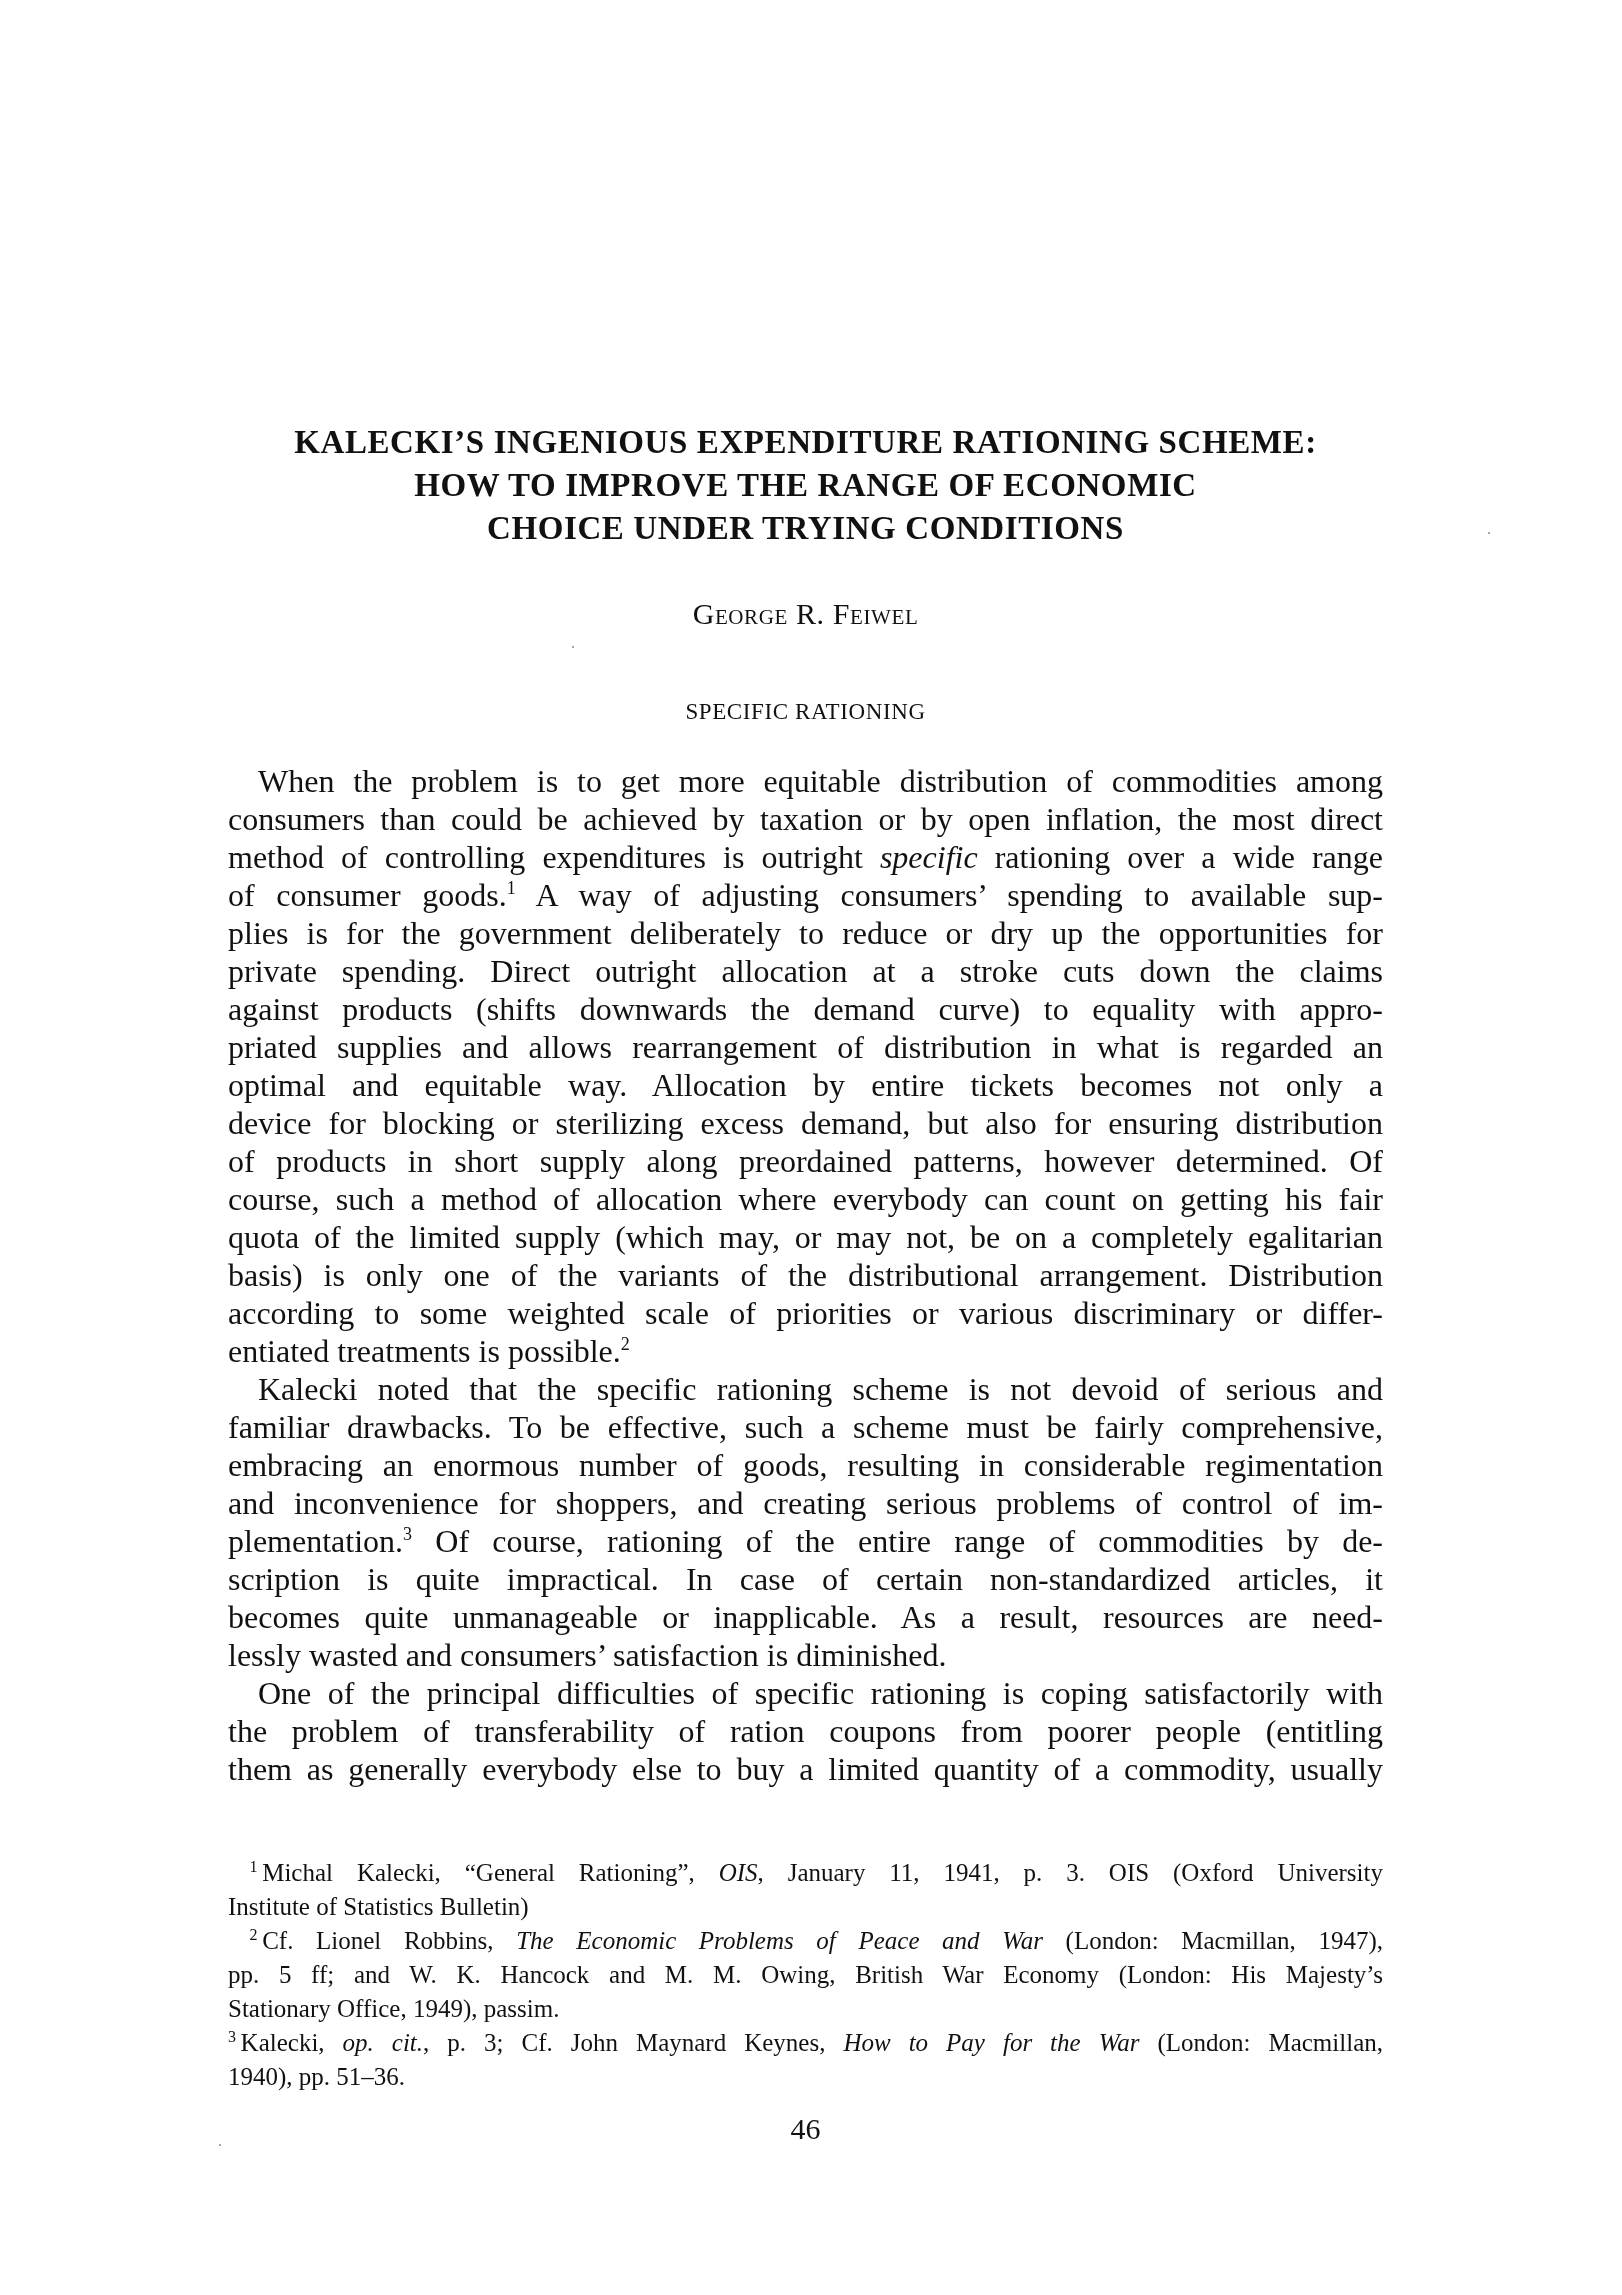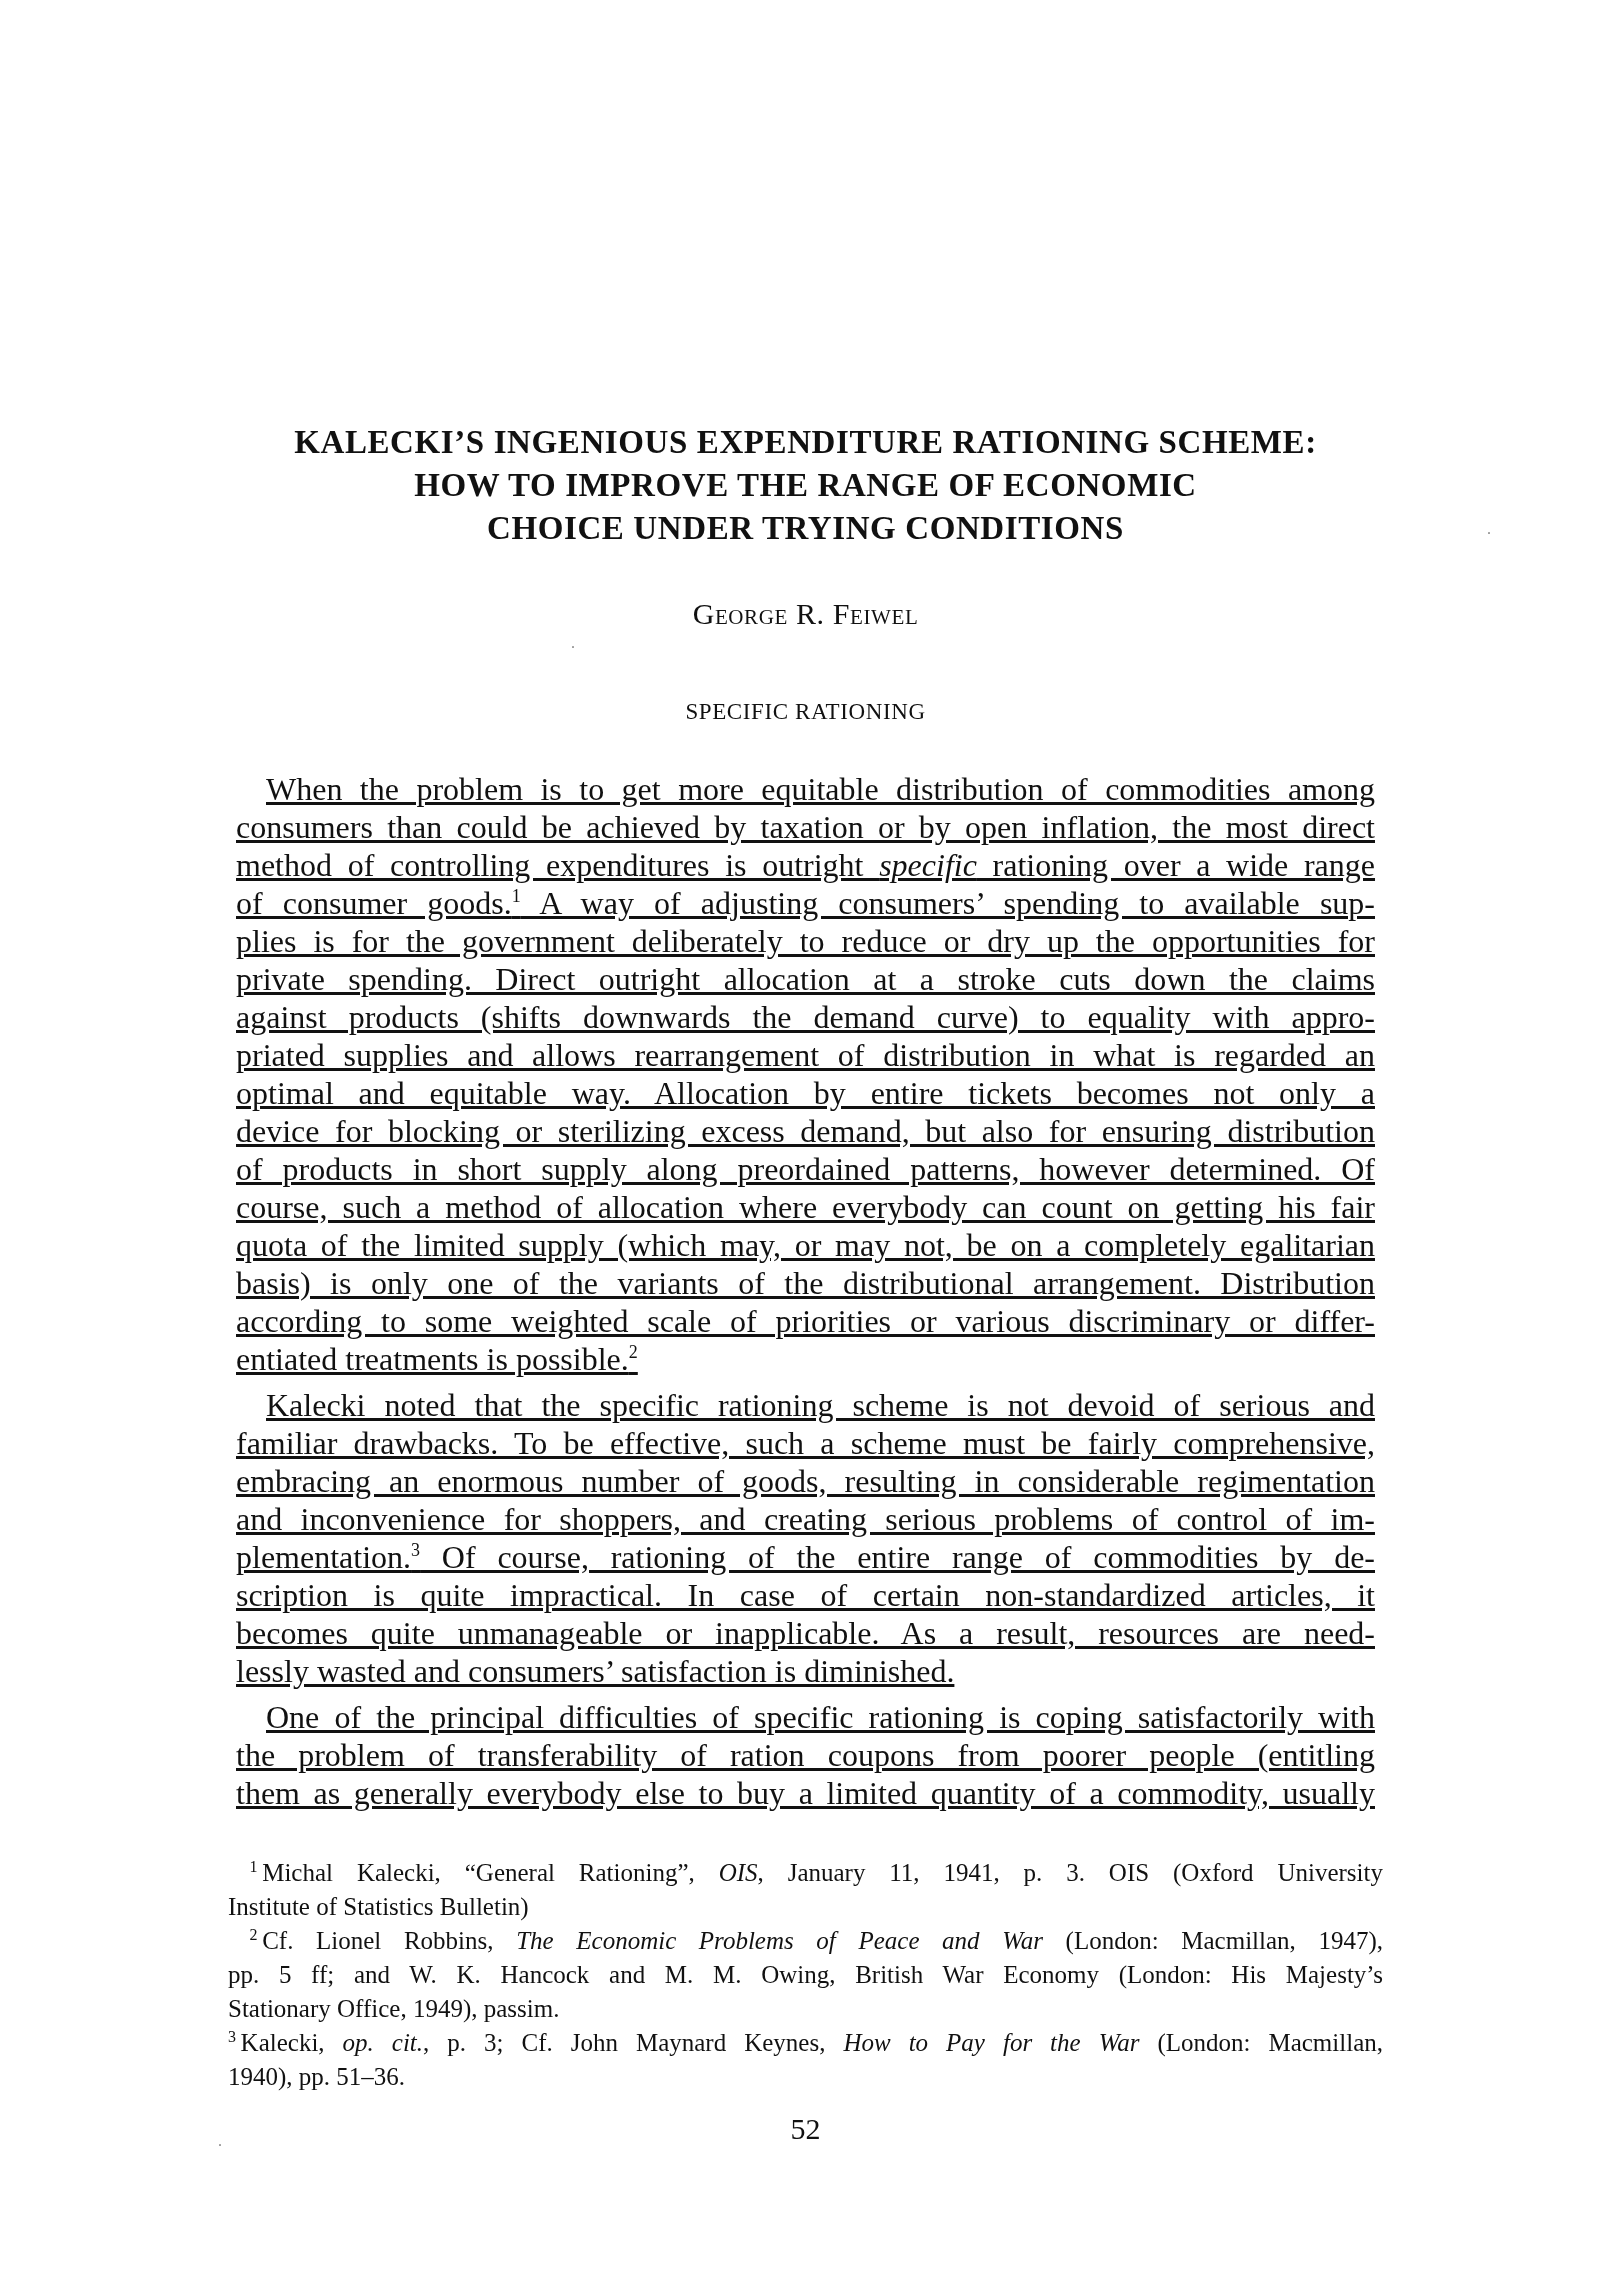--- a/index.html
+++ b/index.html
@@ -56,23 +56,22 @@
   .body-text {
     position: absolute;
     left: 228px;
     width: 1155px;
     top: 762px;
     font-size: 32px;
     line-height: 38px;
     text-align: justify;
   }
   .para {
-    margin: 8px;
+    margin: 0;
     text-indent: 0;
-    text-decoration: underline;
   }
   .para .indent { display: inline-block; width: 30px; }
   .line {
     display: block;
     text-align: justify;
     text-align-last: justify;
     white-space: nowrap;
   }
   .line.last {
     text-align-last: left;
@@ -178,19 +177,19 @@
         <span class="fn-line"><span style="display: inline-block; width: 21.6px;"></span><span class="fn-num">2</span><span>Cf. Lionel Robbins, </span><em>The Economic Problems of Peace and War</em><span> (London: Macmillan, 1947),</span></span>
         <span class="fn-line"><span>pp. 5 ff; and W. K. Hancock and M. M. Owing, British War Economy (London: His Majesty’s</span></span>
         <span class="fn-line last"><span>Stationary Office, 1949), passim.</span></span>
       </div>
       <div>
         <span class="fn-line"><span class="fn-num">3</span><span>Kalecki, </span><em>op. cit.</em><span>, p. 3; Cf. John Maynard Keynes, </span><em>How to Pay for the War</em><span> (London: Macmillan,</span></span>
         <span class="fn-line last"><span>1940), pp. 51–36.</span></span>
       </div>
     </div>
 
-  <div class="page-number">52</div>
+  <div class="page-number">46</div>
 
   <div class="speck" style="left:1488px; top:532px;"></div>
   <div class="speck" style="left:572px; top:646px;"></div>
   <div class="speck" style="left:219px; top:2144px;"></div>
 </div>
 
 
 </body></html>

